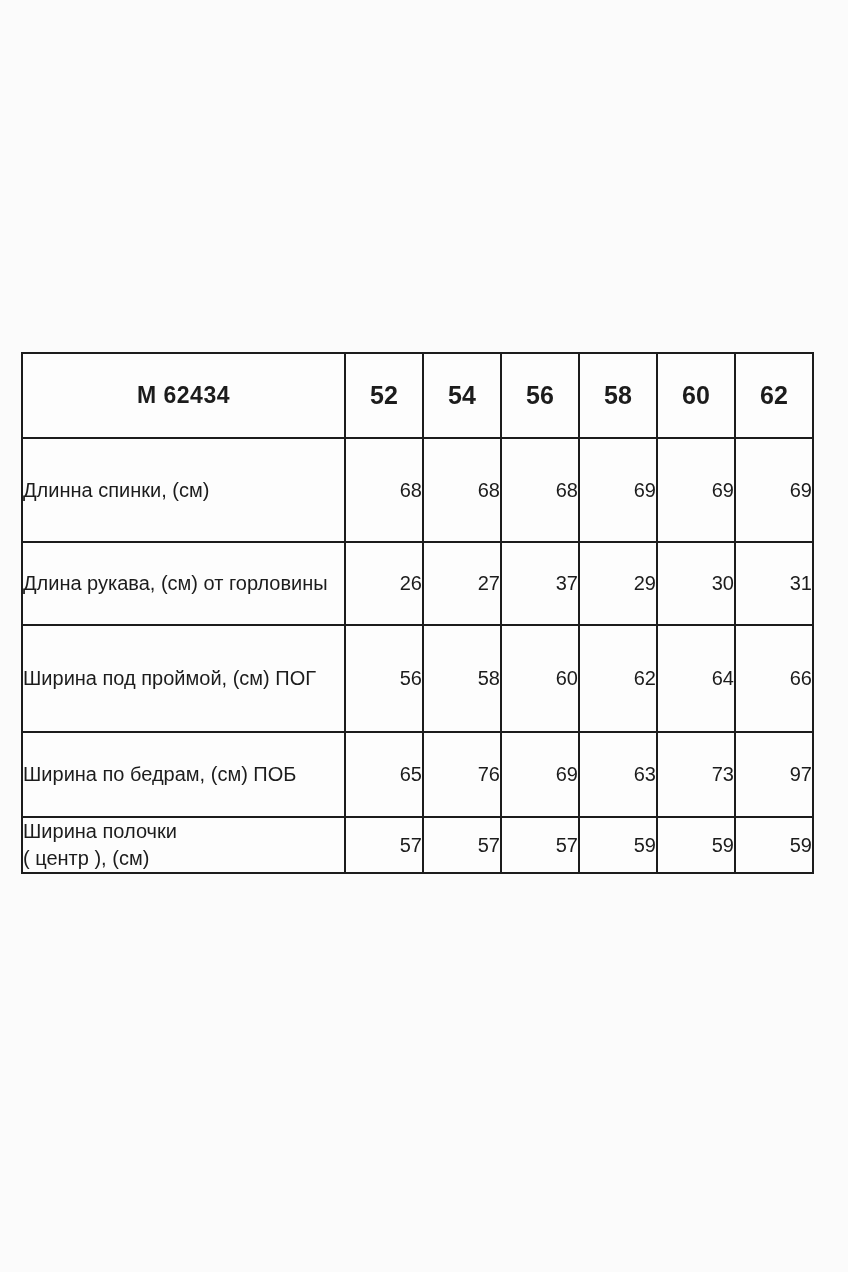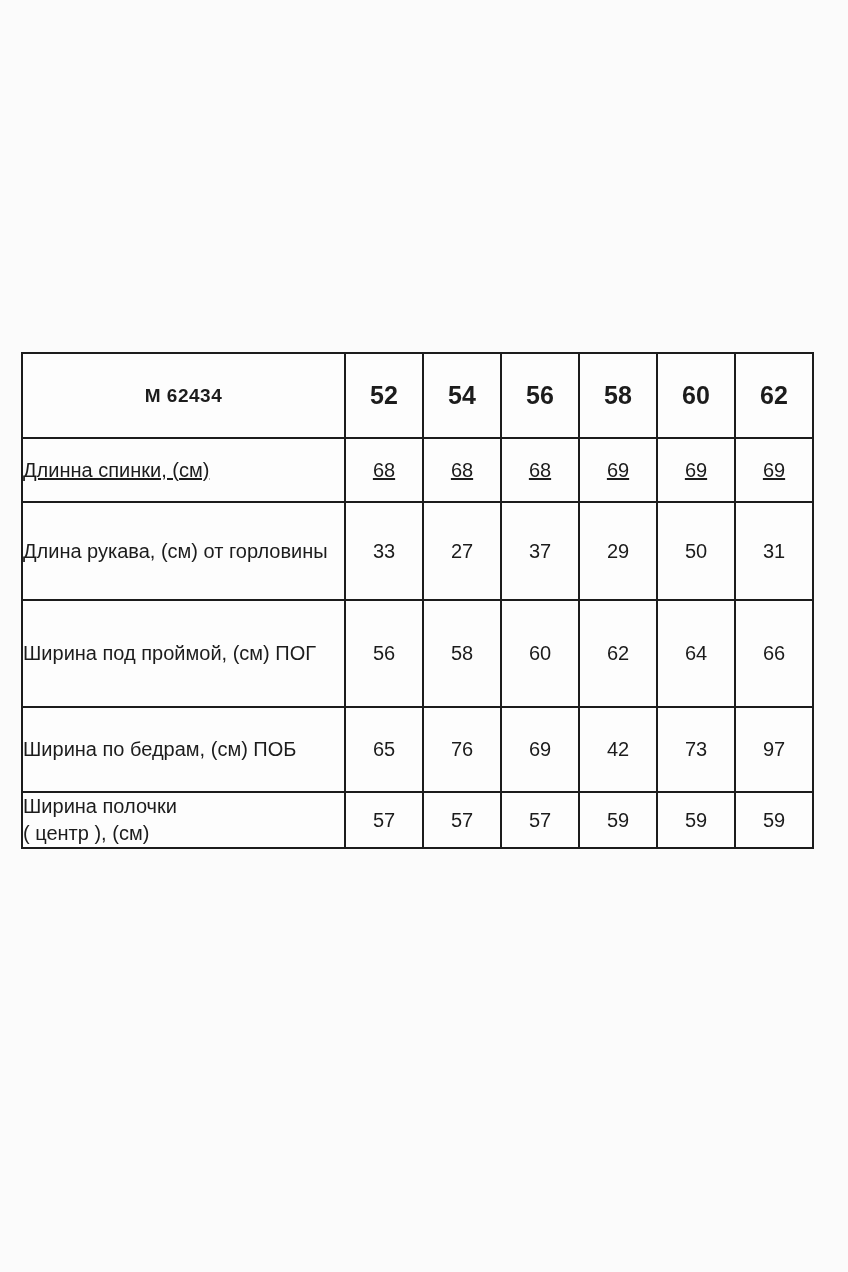--- a/index.html
+++ b/index.html
@@ -28,45 +28,45 @@
   }
   table.size-table td, table.size-table th {
     border: 2px solid #1c1c1c;
     padding: 0;
     vertical-align: middle;
   }
   col.label-col { width: 323px; }
   col.size-col  { width: 78px; }
 
   th.model-cell {
-    font-size: 19px;
+    font-size: 23px;
     font-weight: bold;
     text-align: center;
     letter-spacing: 0.5px;
   }
   th.size-head {
     font-size: 25px;
     font-weight: bold;
     text-align: center;
   }
   td.row-label {
     font-size: 20px;
     text-align: left;
     padding-left: 13px;
     padding-right: 6px;
     white-space: pre-line;
     line-height: 1.35;
   }
   td.val {
     font-size: 20px;
-    text-align: center;
+    text-align: right;
   }
   tr.r-head  { height: 85px; }
-  tr.r-tall1 { height: 64px; text-decoration: underline; }
-  tr.r-tall2 { height: 98px; }
+  tr.r-tall1 { height: 104px; }
+  tr.r-tall2 { height: 83px; }
   tr.r-tall3 { height: 107px; }
   tr.r-tall4 { height: 85px; padding-left: 42px; }
   tr.r-short1 { height: 49px; }
   tr.r-short2 { height: 51px; }
 </style>
 </head>
 <body>
 
 <div class="size-table-wrap">
   <table class="size-table">
@@ -93,42 +93,42 @@
         <td class="row-label">Длинна спинки, (см)</td>
         <td class="val">68</td>
         <td class="val">68</td>
         <td class="val">68</td>
         <td class="val">69</td>
         <td class="val">69</td>
         <td class="val">69</td>
       </tr>
       <tr class="r-tall2">
         <td class="row-label">Длина рукава, (см) от горловины</td>
-        <td class="val">33</td>
+        <td class="val">26</td>
         <td class="val">27</td>
         <td class="val">37</td>
         <td class="val">29</td>
-        <td class="val">50</td>
+        <td class="val">30</td>
         <td class="val">31</td>
       </tr>
       <tr class="r-tall3">
         <td class="row-label">Ширина под проймой, (см) ПОГ</td>
         <td class="val">56</td>
         <td class="val">58</td>
         <td class="val">60</td>
         <td class="val">62</td>
         <td class="val">64</td>
         <td class="val">66</td>
       </tr>
       <tr class="r-tall4">
         <td class="row-label">Ширина по бедрам, (см) ПОБ</td>
         <td class="val">65</td>
         <td class="val">76</td>
         <td class="val">69</td>
-        <td class="val">42</td>
+        <td class="val">63</td>
         <td class="val">73</td>
         <td class="val">97</td>
       </tr>
       <tr class="r-short2">
         <td class="row-label">Ширина полочки
  ( центр ), (см)</td>
         <td class="val">57</td>
         <td class="val">57</td>
         <td class="val">57</td>
         <td class="val">59</td>

